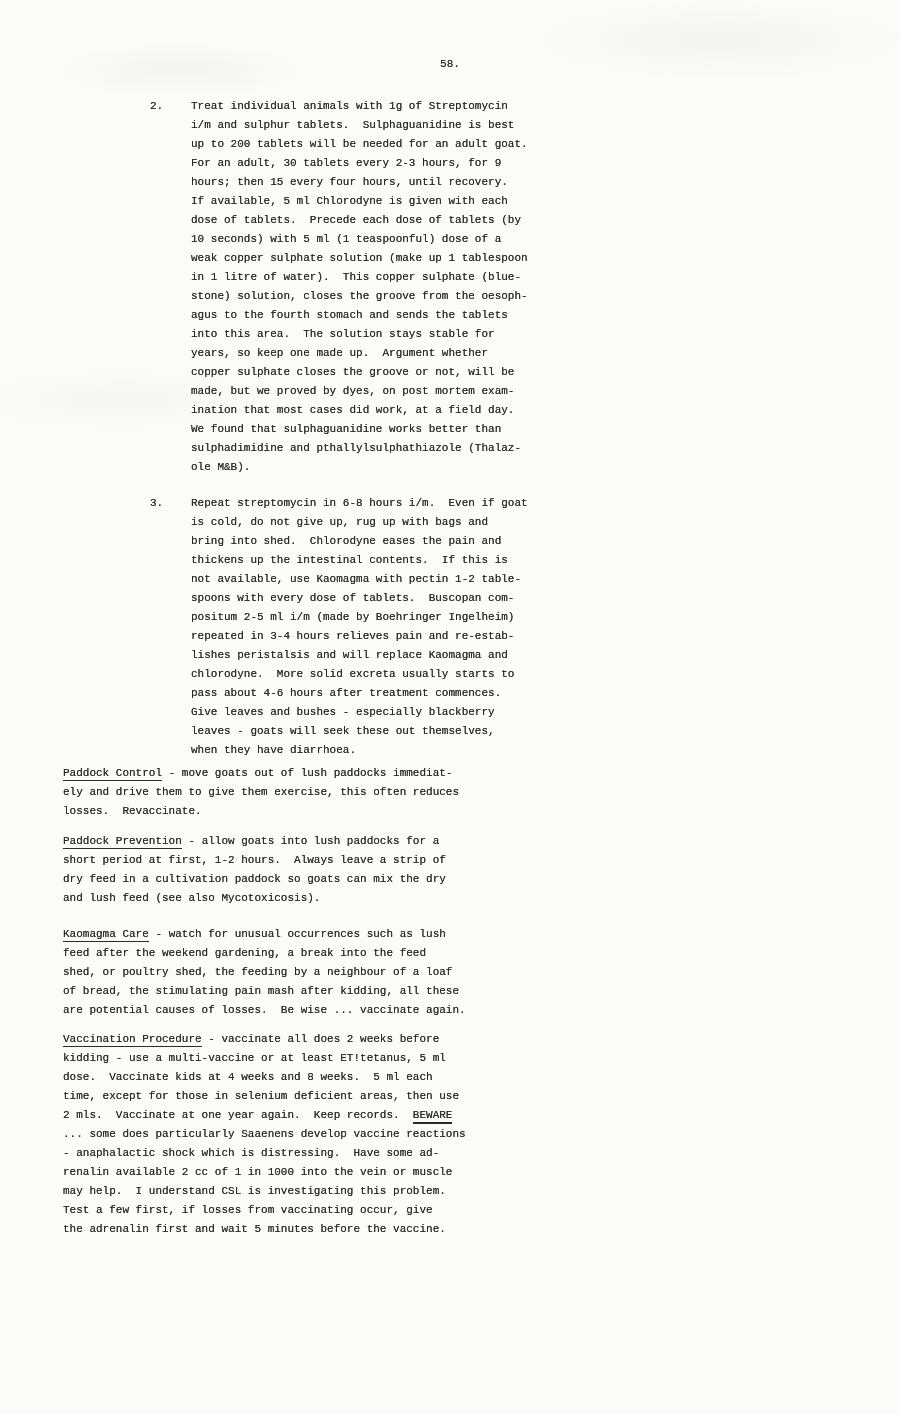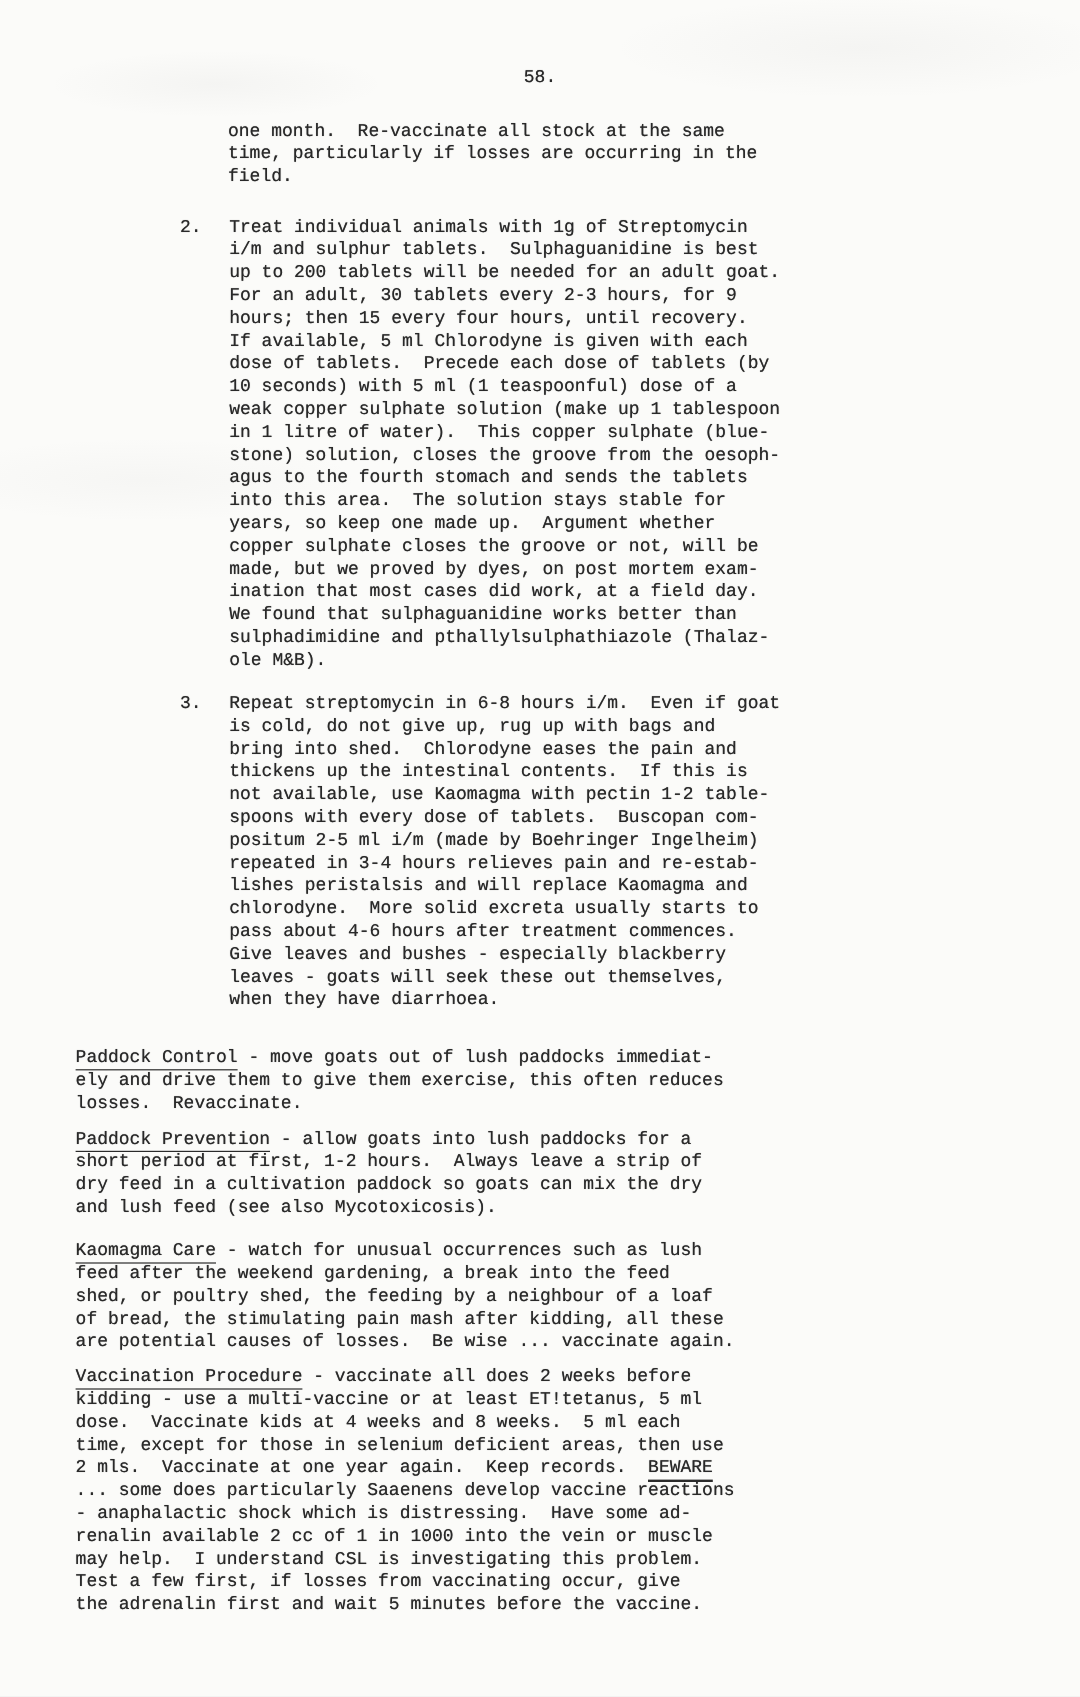--- a/index.html
+++ b/index.html
@@ -12,21 +12,21 @@
     width: 900px;
     height: 1414px;
     margin: 0 auto;
     background:
       radial-gradient(ellipse 300px 60px at 720px 40px, rgba(120,120,120,0.05), transparent 70%),
       radial-gradient(ellipse 200px 40px at 180px 70px, rgba(120,120,120,0.05), transparent 70%),
       radial-gradient(ellipse 260px 50px at 120px 400px, rgba(120,120,120,0.04), transparent 70%),
       #fbfbf9;
     overflow: hidden;
     font-family: "Liberation Mono", "DejaVu Sans Mono", monospace;
-    font-size: 15px;
+    font-size: 11px;
     line-height: 19px;
     color: #292929;
     text-shadow: 0 0 0.6px rgba(35,35,35,0.75);
     box-sizing: border-box;
     padding: 55px 40px 0 63px;
   }
   .pagenum {
     text-align: center;
     margin: 0 0 0 -23px; 
   }
@@ -43,43 +43,40 @@
   }
   .item-2 { margin-top: 23px; }
   .item-3 { margin-top: 17px; }
   .item-num {
     flex: 0 0 41px;
   }
   .item-text {
     flex: 1 1 auto;
   }
   .section { margin-top: 0; }
-  .sec-0 { margin-top: 29px; }
+  .sec-0 { margin-top: 4px; }
   .sec-1 { margin-top: 11px; }
   .sec-2 { margin-top: 17px; }
   .sec-3 { margin-top: 10px; }
   .u {
     border-bottom: 1.5px solid #2b2b2b;
     padding-bottom: 1px;
   }
   .u2 {
     border-bottom: 2.5px double #2b2b2b;
     padding-bottom: 1px;
   }
 </style>
 </head>
 <body>
 
 <div class="page">
 
   <div class="pagenum">58.</div>
 
-  <div class="intro pre">one month.  Re-vaccinate all stock at the same
-time, particularly if losses are occurring in the
-field.</div>
 
   <div class="item item-2">
     <span class="item-num">2.</span>
     <div class="item-text pre">Treat individual animals with 1g of Streptomycin
 i/m and sulphur tablets.  Sulphaguanidine is best
 up to 200 tablets will be needed for an adult goat.
 For an adult, 30 tablets every 2-3 hours, for 9
 hours; then 15 every four hours, until recovery.
 If available, 5 ml Chlorodyne is given with each
 dose of tablets.  Precede each dose of tablets (by

